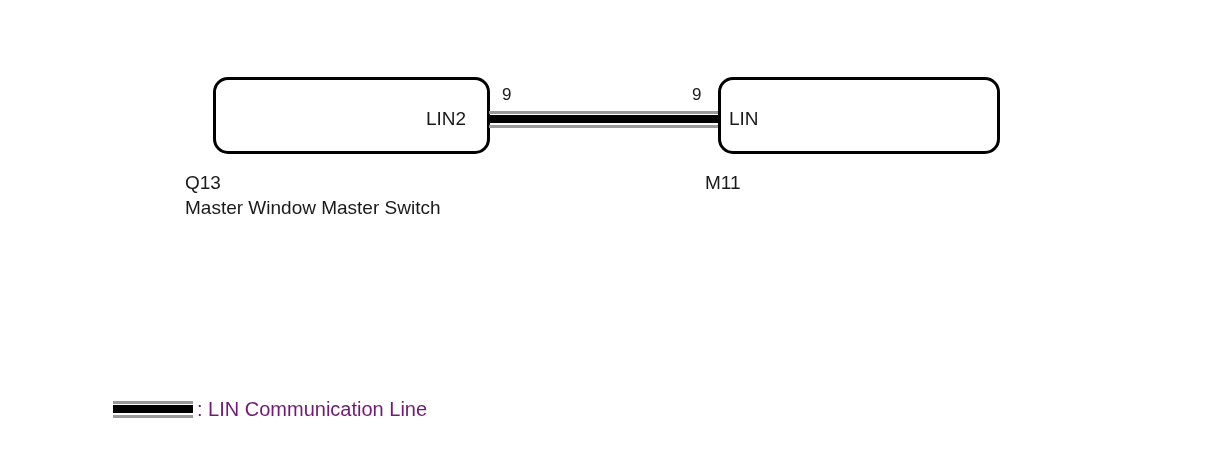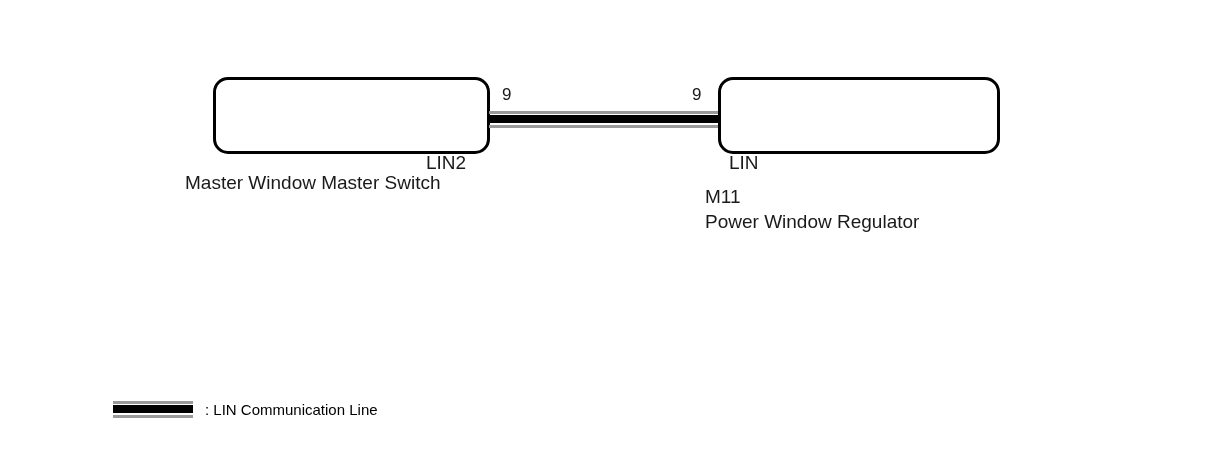--- a/index.html
+++ b/index.html
@@ -31,21 +31,20 @@
   #node-left  { left: 213px; top: 77px; width: 277px; height: 77px; }
   #node-right { left: 718px; top: 77px; width: 282px; height: 77px; }
 
   
   .pin-label {
     position: absolute;
     font-size: 19px;
     line-height: 19px;
     color: #1a1a1a;
     white-space: nowrap;
-    margin-top: 44px;
   }
   #pin-left  { left: 426px; top: 109px; }
   #pin-right { left: 729px; top: 109px; text-align: right; }
 
   
   .wire-number {
     position: absolute;
     font-size: 17px;
     line-height: 17px;
     color: #1a1a1a;
@@ -84,75 +83,75 @@
 
   
   .caption {
     position: absolute;
     font-size: 19px;
     line-height: 25px;
     color: #1a1a1a;
     white-space: nowrap;
   }
   #caption-left  { left: 185px; top: 170px; }
-  #caption-right { left: 705px; top: 184px; }
+  #caption-right { left: 705px; top: 170px; }
   .caption .cap-line { display: block; }
 
   
   #legend {
     position: absolute;
     left: 113px;
     top: 400px;
     display: flex;
     align-items: center;
   }
   #legend-swatch {
     position: relative;
     width: 80px;
     height: 17px;
     flex: 0 0 auto;
   }
   #legend-text {
-    font-size: 15px;
+    font-size: 20px;
     line-height: 19px;
-    color: #000000;
+    color: #701a75;
     white-space: nowrap;
-    margin-left: 12px;
+    margin-left: 4px;
   }
 </style>
 </head>
 <body>
 
 <div id="canvas">
 
   <div id="node-left" class="node-box"></div>
 
   <div id="pin-left" class="pin-label">LIN2</div>
 
   <div id="wire-num-left" class="wire-number">9</div>
 
   <div id="caption-left" class="caption">
+    <span class="cap-line">Q13</span>
     <span class="cap-line">Master Window Master Switch</span>
   </div>
 
   <div id="lin-line-main" class="lin-line">
     <span class="rail-top"></span>
     <span class="core"></span>
     <span class="rail-bottom"></span>
   </div>
 
   <div id="node-right" class="node-box"></div>
 
   <div id="pin-right" class="pin-label">LIN</div>
 
   <div id="wire-num-right" class="wire-number">9</div>
 
   <div id="caption-right" class="caption">
     <span class="cap-line">M11</span>
-    <span class="cap-line">Power Window Regulator</span>
   </div>
 
   <div id="legend">
     <span id="legend-swatch" class="lin-line" style="position:relative;left:auto;top:auto;">
       <span class="rail-top"></span>
       <span class="core"></span>
       <span class="rail-bottom"></span>
     </span>
     <span id="legend-text">: LIN Communication Line</span>
   </div>

